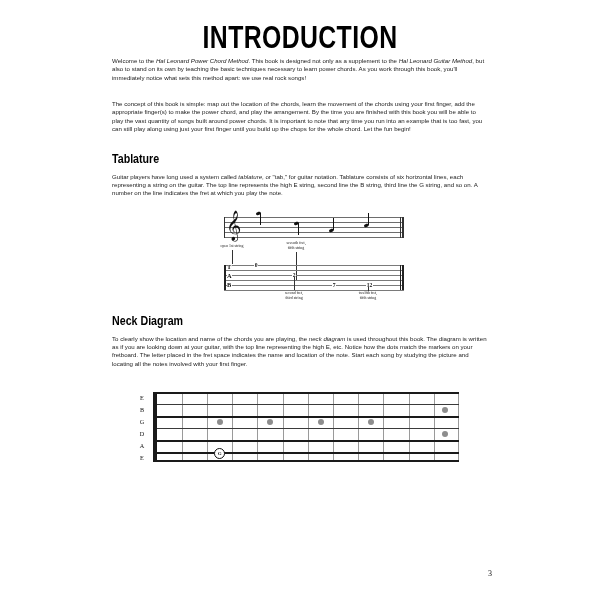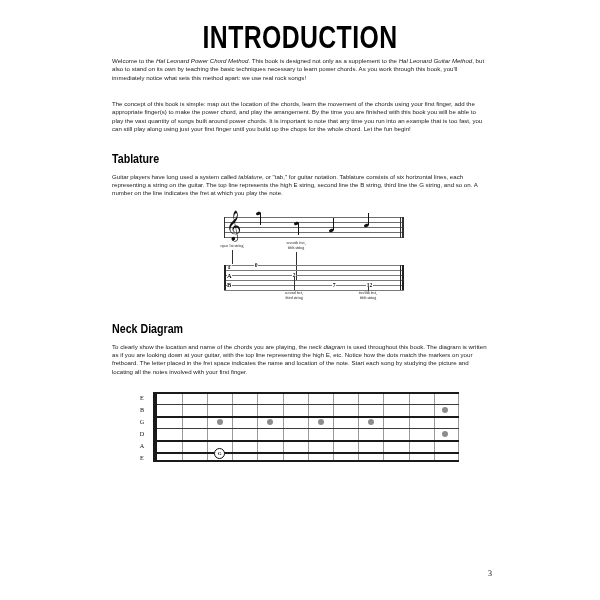--- a/index.html
+++ b/index.html
@@ -204,21 +204,21 @@
 
       <div class="leader" style="left:184px;top:74px;height:4px;"></div>
       <div class="callout" style="left:154px;top:78px;">
         <span>twelfth fret,</span><br>
         <span>fifth string</span>
       </div>
 
     </div>
   </div>
 
-  <div class="col" style="top:322px;">
+  <div class="col" style="top:314px;">
     <div class="h2">Neck Diagram</div>
     <p class="body">To clearly show the location and name of the chords you are playing, the <i>neck diagram</i> is used throughout this book. The diagram is written as if you are looking down at your guitar, with the top line representing the high E, etc. Notice how the dots match the markers on your fretboard. The letter placed in the fret space indicates the name and location of the note. Start each song by studying the picture and locating all the notes involved with your first finger.</p>
   </div>
 
   <div class="figure" style="top:392px;">
     <div class="neckwrap">
       <div class="strnames">
         <div style="top:0px;">E</div>
         <div style="top:12px;">B</div>
         <div style="top:24px;">G</div>

